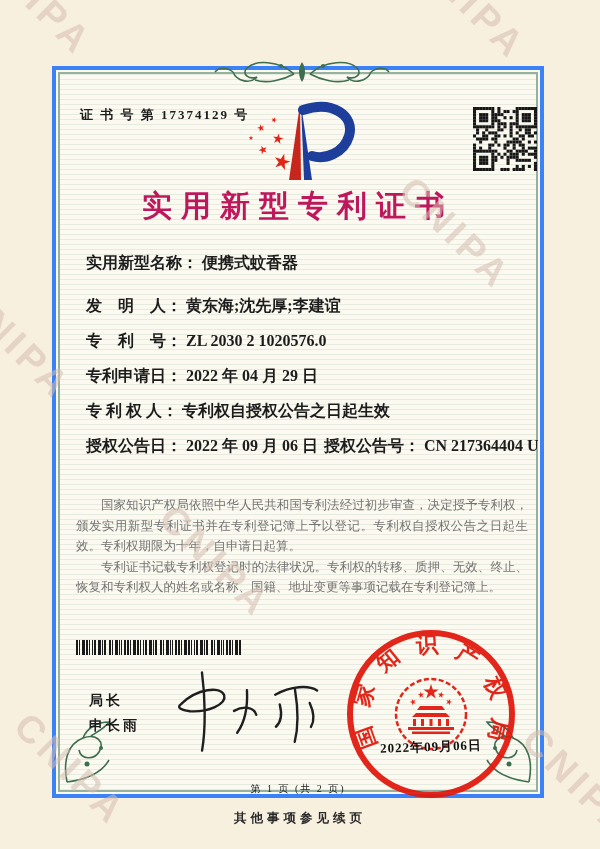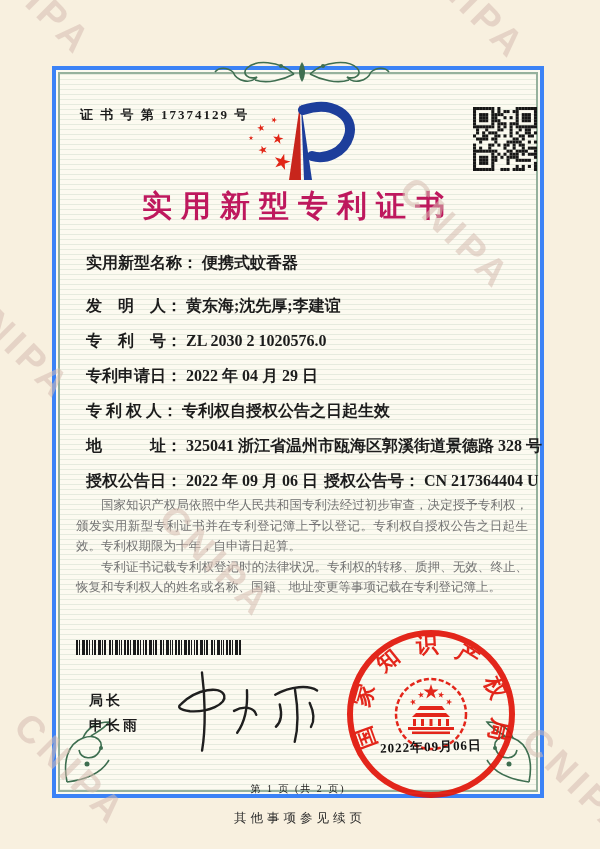--- a/index.html
+++ b/index.html
@@ -50,21 +50,21 @@
 
   .seal{ position:absolute; left:287px; top:556px; width:176px; height:176px; opacity:0.93; }
   .seal-date{ position:absolute; left:290px; top:668px; width:170px; text-align:center;
               font-size:13px; font-weight:600; letter-spacing:1px; color:#111;
               transform:rotate(-2deg); }
 
   .page-no{ position:absolute; left:0; top:712px; width:100%; text-align:center;
             font-size:10px; letter-spacing:2px; }
 
   .footer-note{ position:absolute; left:0; top:810px; width:100%; text-align:center;
-                font-size:12.5px; letter-spacing:4px; font-weight:400; color:#2a2a2a; }
+                font-size:12.5px; letter-spacing:4px; font-weight:700; color:#2a2a2a; }
 
   
   .wm-layer{ position:absolute; inset:0; pointer-events:none; z-index:5; }
   .wm{ position:absolute; font-family:"Liberation Sans","DejaVu Sans",sans-serif;
        font-weight:bold; font-size:38px; letter-spacing:5px;
        color:rgba(214,188,176,0.55); transform:rotate(45deg); white-space:nowrap; }
 </style>
 </head>
 <body>
 
@@ -371,23 +371,20 @@
       </div>
       <div class="field">
         <span class="lbl">专　利　号：</span><span>ZL 2030 2 1020576.0</span>
       </div>
       <div class="field">
         <span class="lbl">专利申请日：</span><span>2022 年 04 月 29 日</span>
       </div>
       <div class="field">
         <span class="lbl">专 利 权 人：</span><span>专利权自授权公告之日起生效</span>
       </div>
-      <div class="field">
-        <span class="lbl">地　　　址：</span><span>325041 浙江省温州市瓯海区郭溪街道景德路 328 号</span>
-      </div>
       <div class="field grant-row">
         <span class="lbl">授权公告日：</span><span>2022 年 09 月 06 日</span>
         <span class="grant2">
           <span class="lbl">授权公告号：</span><span>CN 217364404 U</span>
         </span>
       </div>
     </div>
 
     <div class="paras">
       <p>国家知识产权局依照中华人民共和国专利法经过初步审查，决定授予专利权，颁发实用新型专利证书并在专利登记簿上予以登记。专利权自授权公告之日起生效。专利权期限为十年，自申请日起算。</p>

